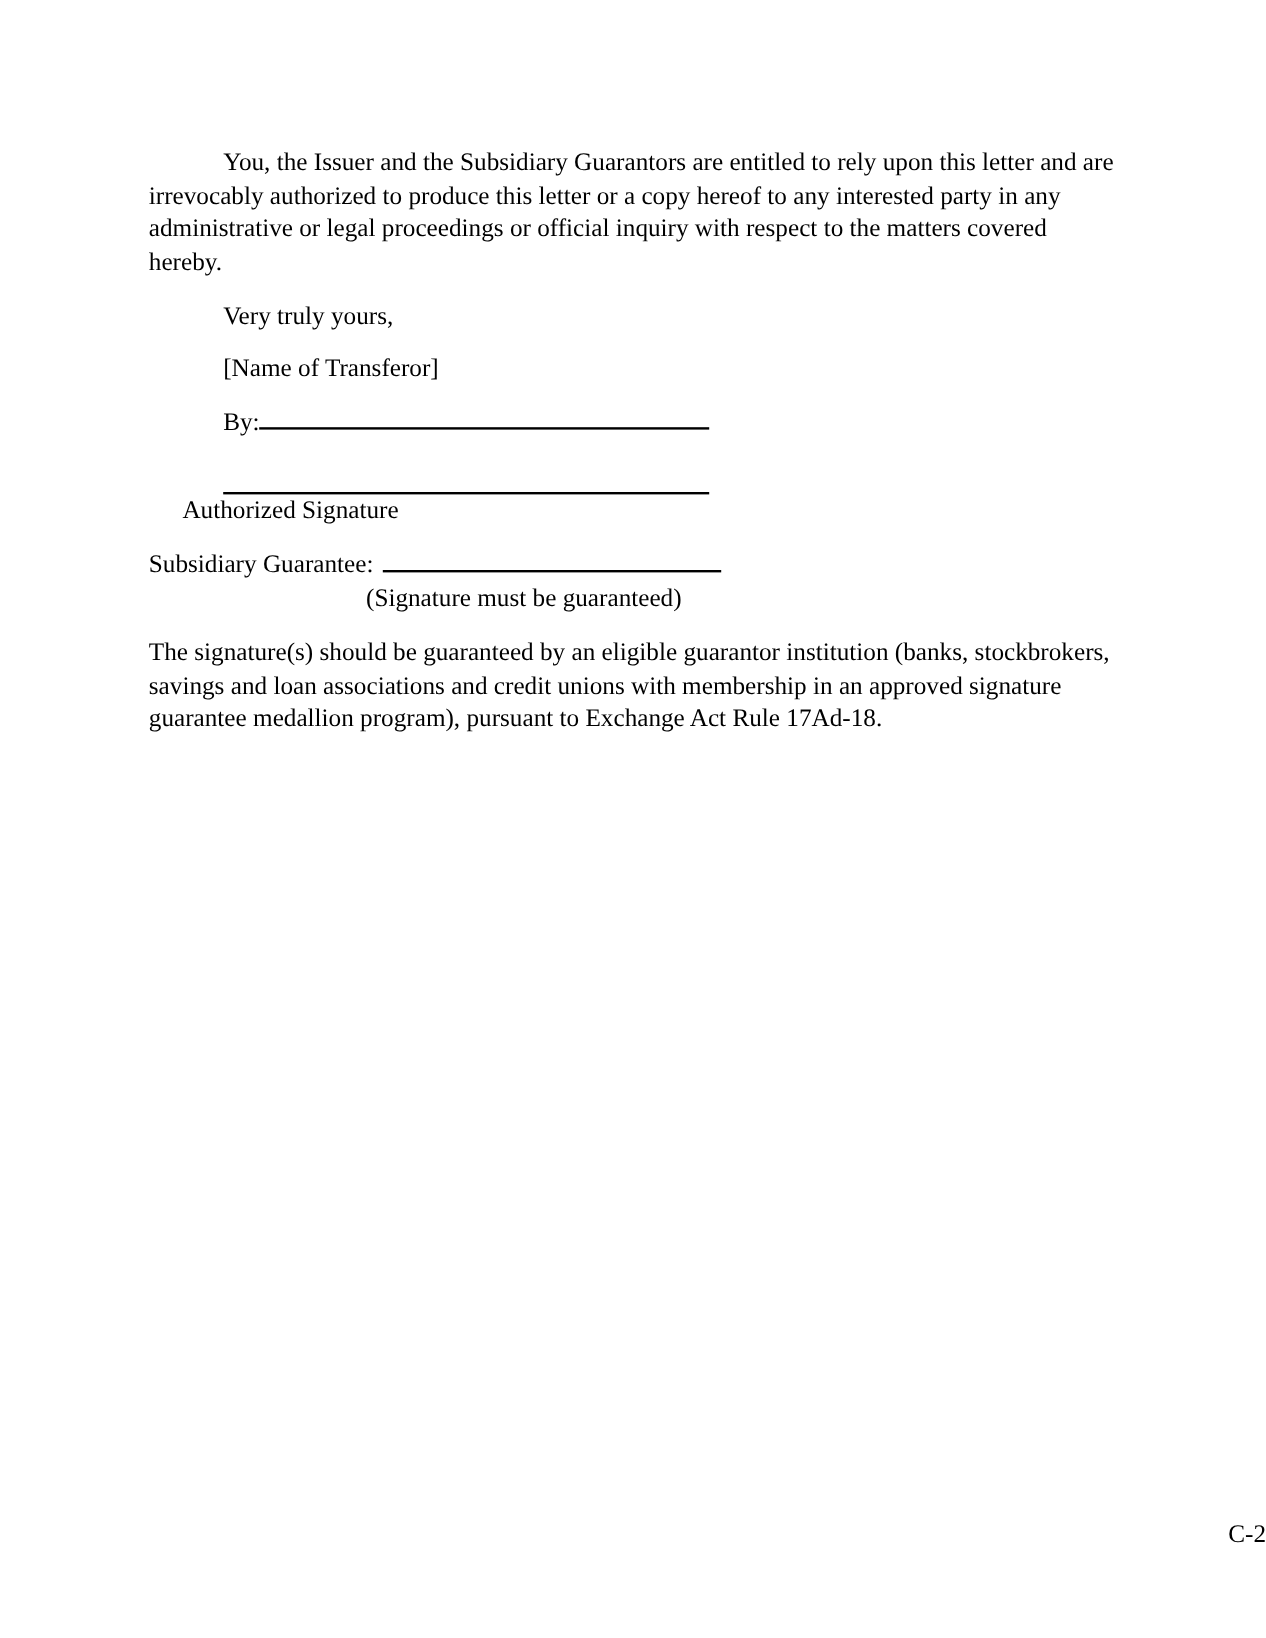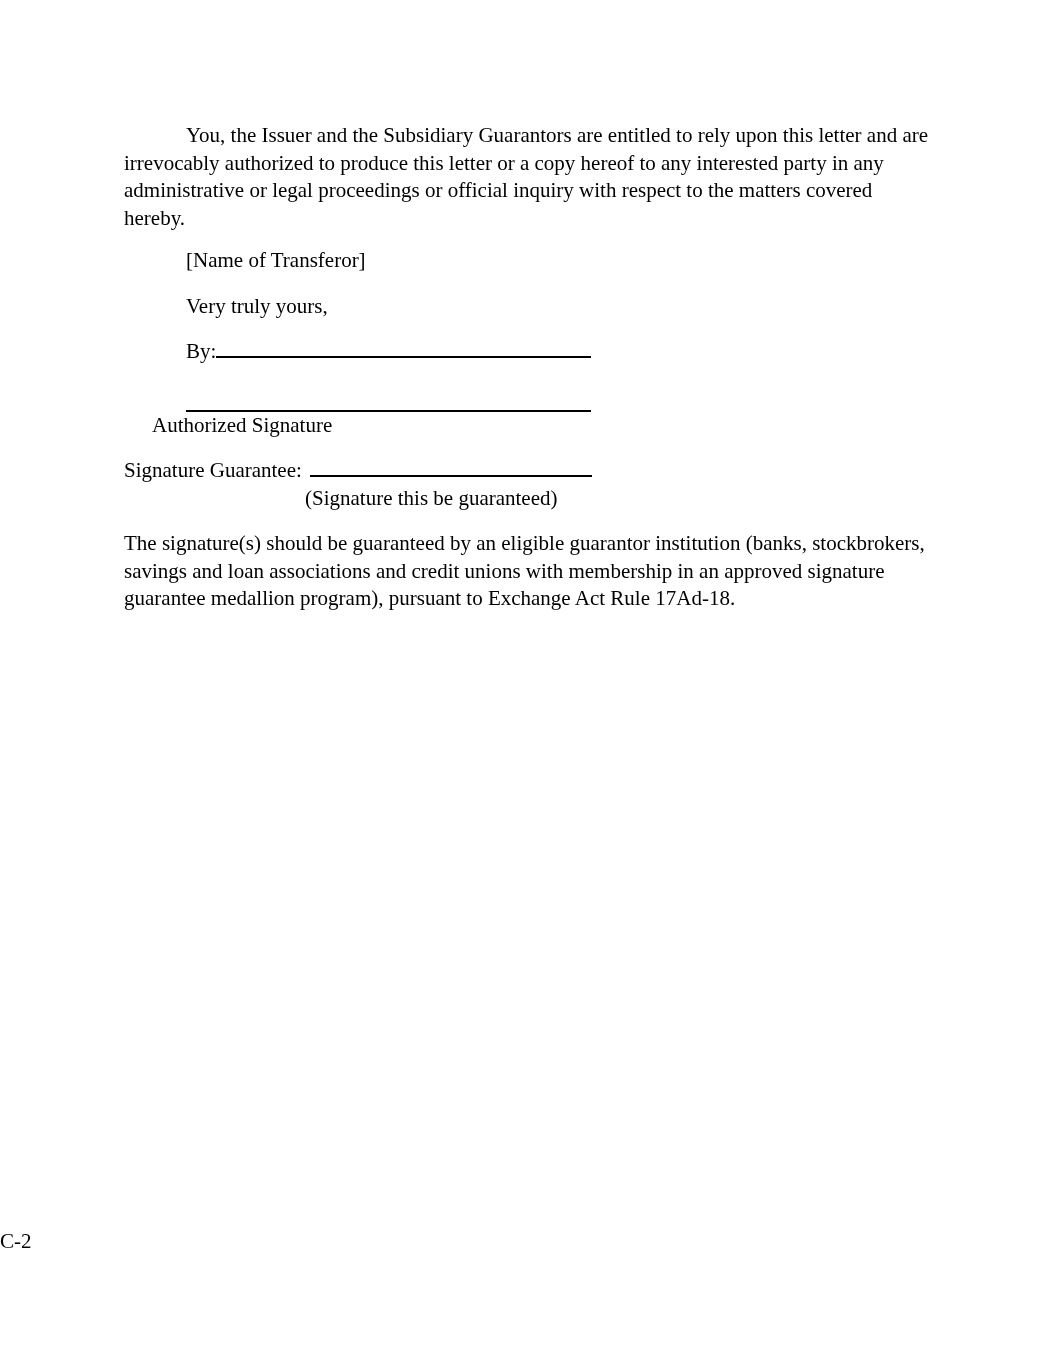--- a/index.html
+++ b/index.html
@@ -42,48 +42,48 @@
     margin-top: 26px;
     height: 20px;
   }
   .standalone-line { width: 405px; height: 18px; }
   .auth-caption { margin-left: 28px; margin-top: 0; }
   .sg-row { margin-top: 18px; white-space: nowrap; }
   .sg-line { width: 282px; margin-left: 8px; }
   .sg-note { margin-left: 181px; }
   .footer {
     position: absolute;
-    top: 1228px;
+    top: 1265px;
     left: 0;
     width: 100%;
-    text-align: left;
+    text-align: right;
   }
 </style>
 </head>
 <body>
 
 <div class="page">
   <div class="content">
 
     <p class="para-indent">You, the Issuer and the Subsidiary Guarantors are entitled to rely upon this letter and are irrevocably authorized to produce this letter or a copy hereof to any interested party in any administrative or legal proceedings or official inquiry with respect to the matters covered hereby.</p>
 
+    <p class="block gap-md">Very truly yours,</p>
+
     <p class="block gap-sm">[Name of Transferor]</p>
-
-    <p class="block gap-md">Very truly yours,</p>
 
     <p class="block gap-md by-row"><span>By:</span><span class="sig-line by-line"></span></p>
 
     <div class="blank-line-row">
       <span class="sig-line standalone-line"></span>
     </div>
 
     <p class="auth-caption">Authorized Signature</p>
 
-    <p class="sg-row"><span>Signature Guarantee:</span><span class="sig-line sg-line"></span></p>
+    <p class="sg-row"><span>Subsidiary Guarantee:</span><span class="sig-line sg-line"></span></p>
 
-    <p class="sg-note">(Signature this be guaranteed)</p>
+    <p class="sg-note">(Signature must be guaranteed)</p>
 
     <p class="gap-md">The signature(s) should be guaranteed by an eligible guarantor institution (banks, stockbrokers, savings and loan associations and credit unions with membership in an approved signature guarantee medallion program), pursuant to Exchange Act Rule 17Ad-18.</p>
 
   </div>
 
   <div class="footer">C-2</div>
 </div>
 
 </body></html>

